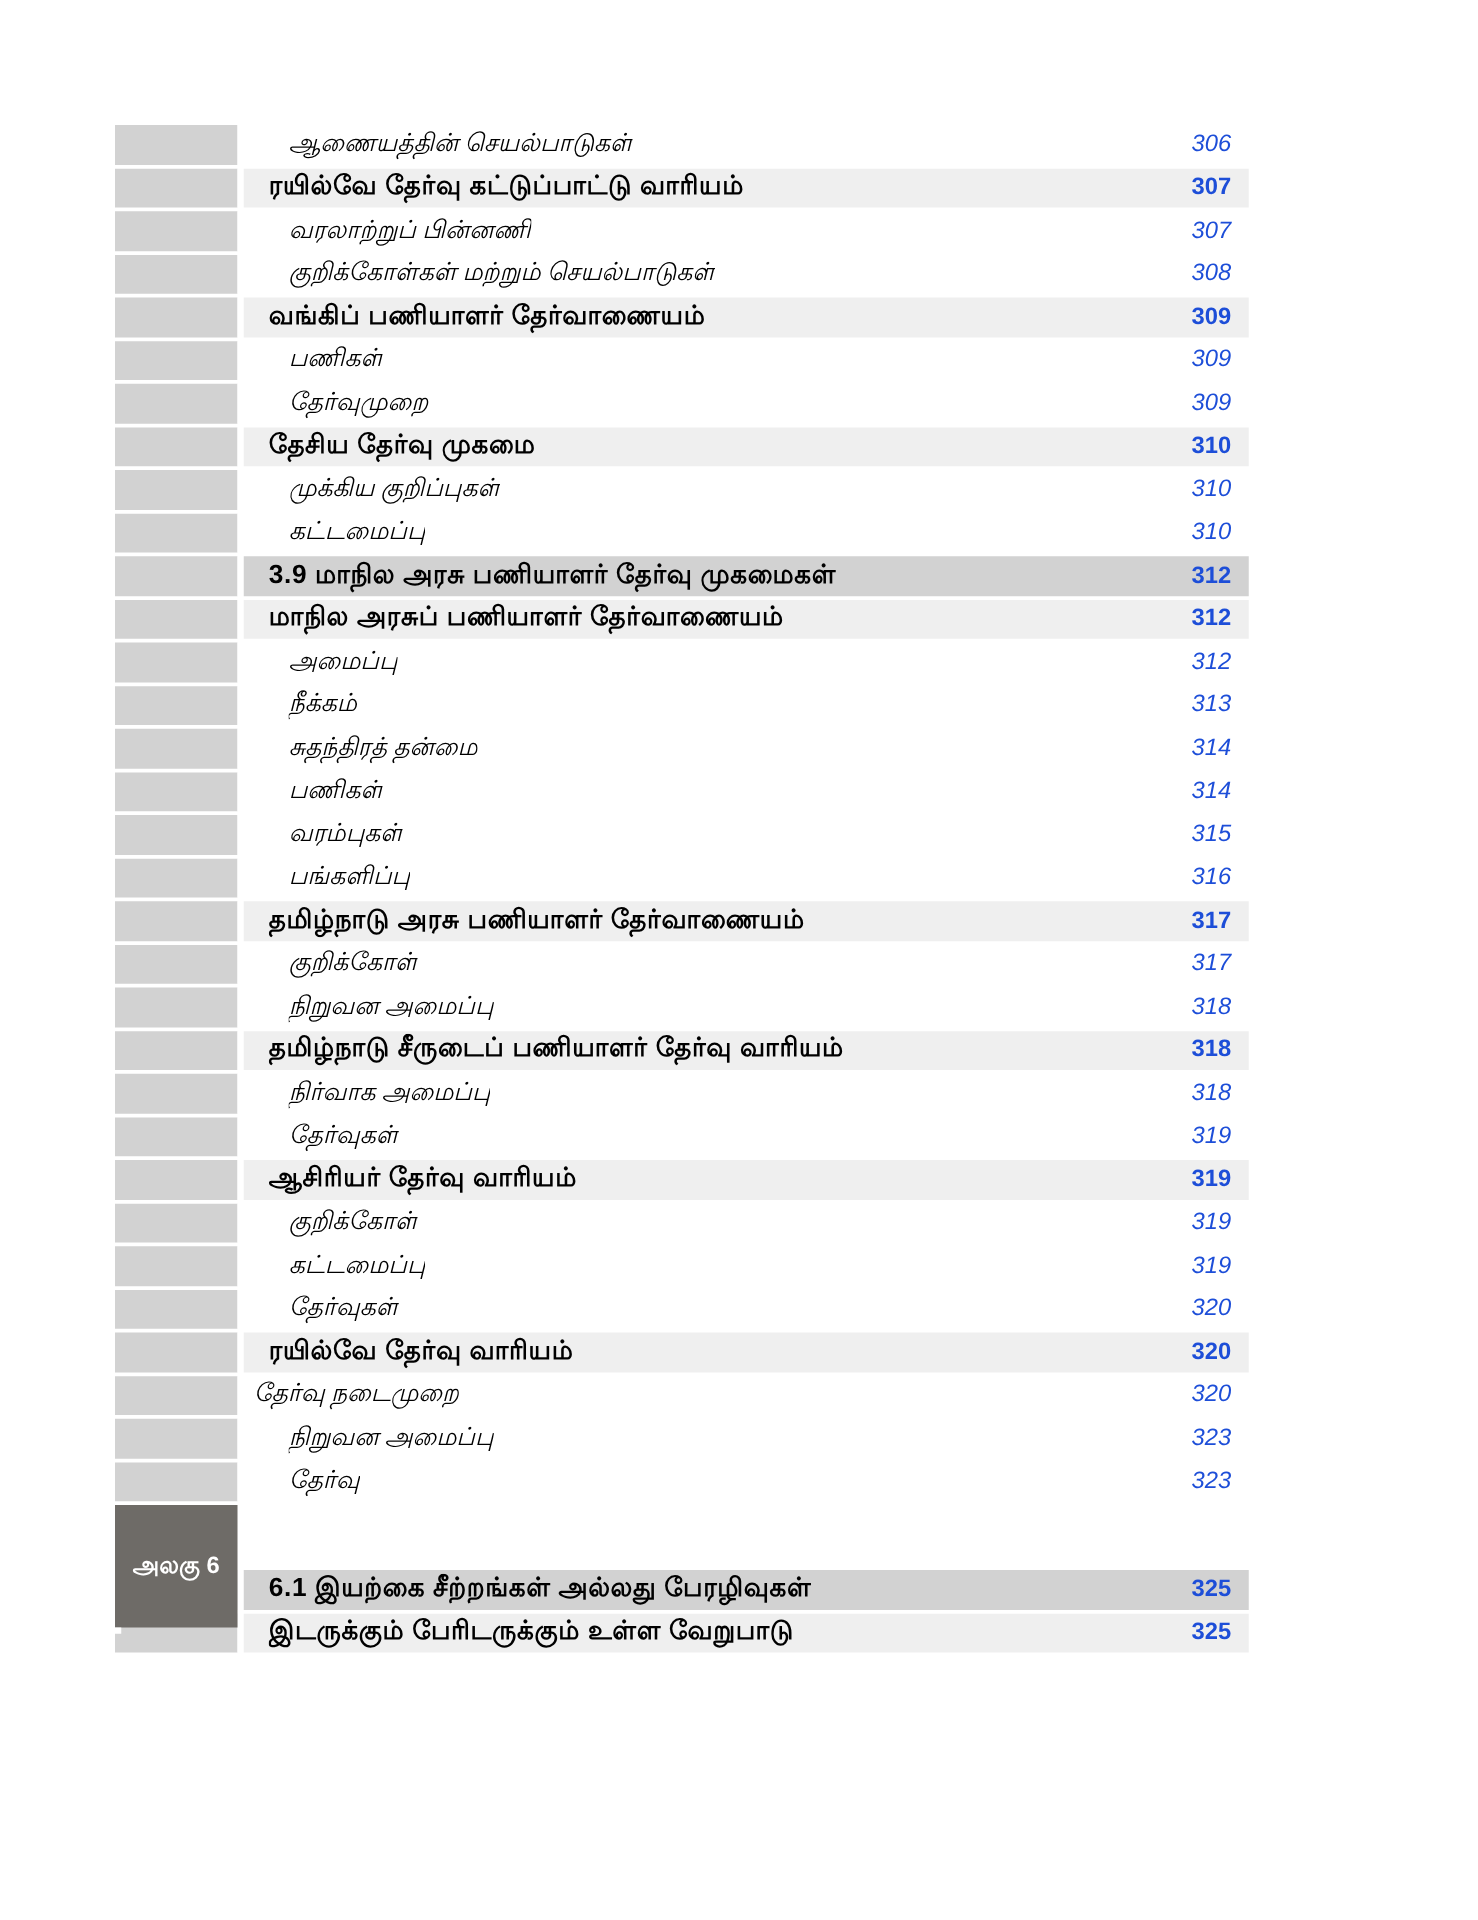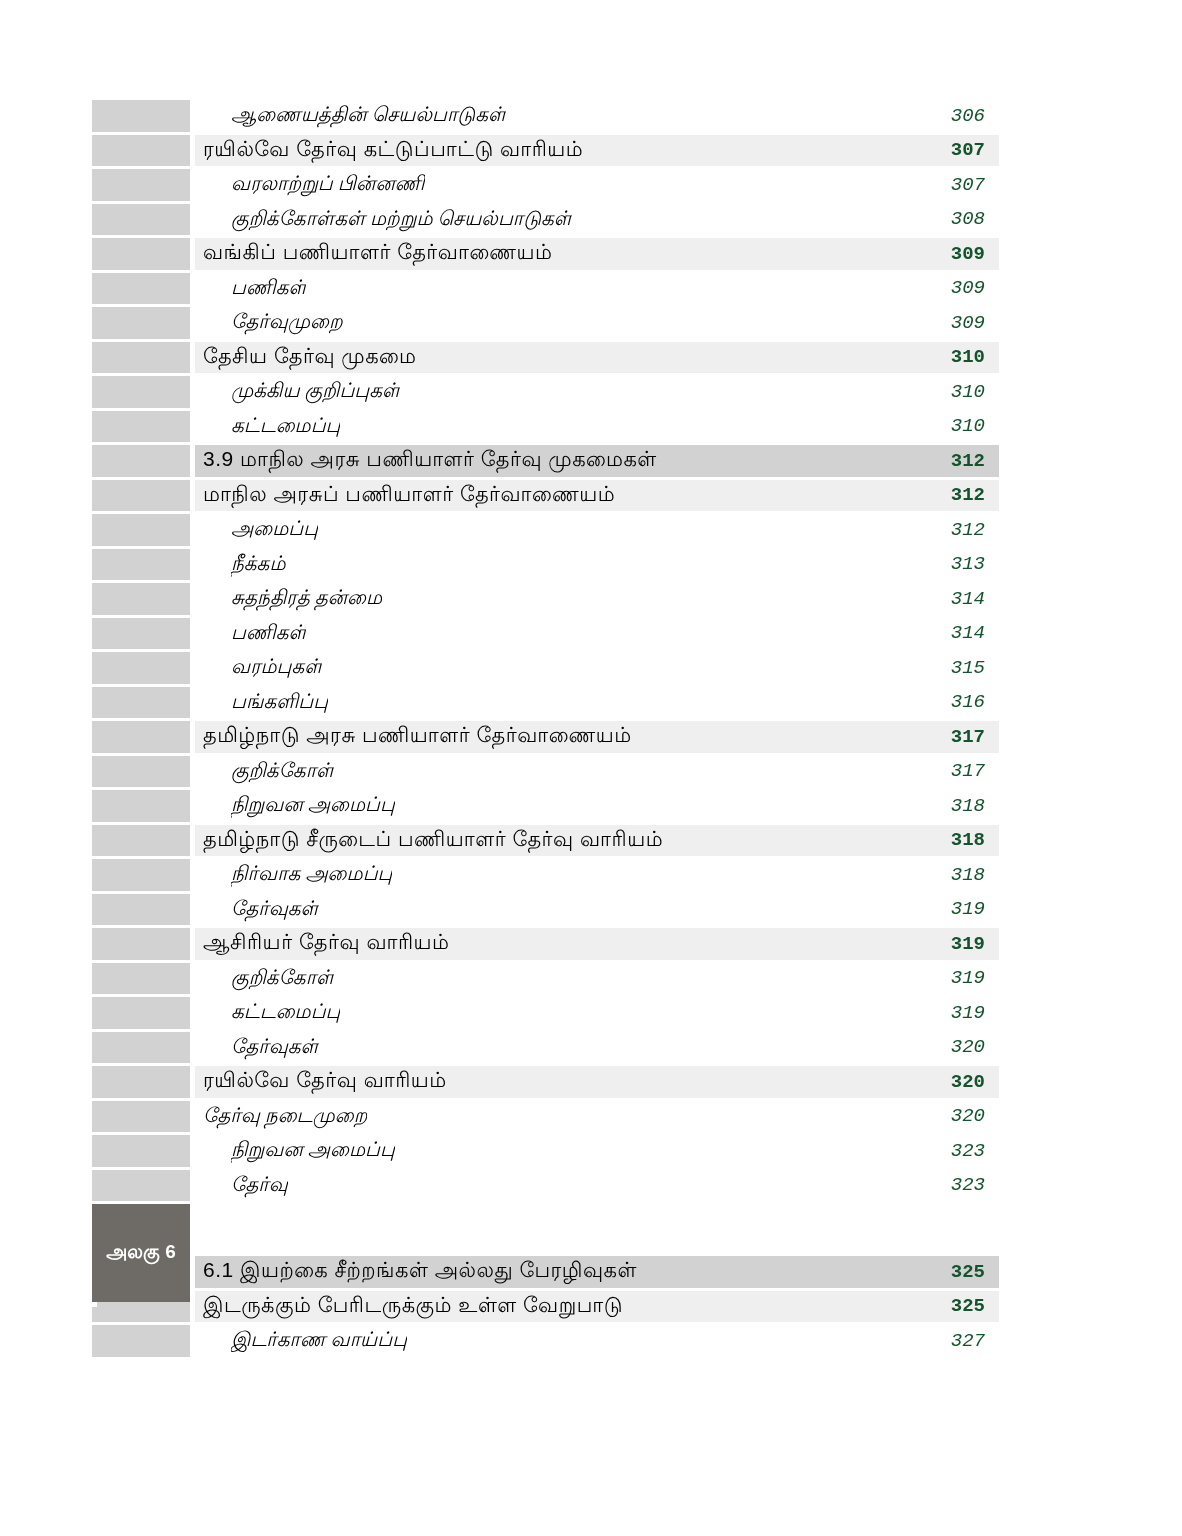--- a/index.html
+++ b/index.html
@@ -49,35 +49,36 @@
   .row.sub-flush .main  { background: #ffffff; }
 
   .label {
     font-size: 21px;
     color: #000000;
     white-space: nowrap;
     overflow: hidden;
   }
   .row.main-entry .label,
   .row.section .label {
-    font-weight: normal;
+    font-weight: bold;
     letter-spacing: 0.5px;
+    margin-left: 12px;
   }
   .row.sub .label,
   .row.sub-flush .label {
     font-family: "Liberation Serif", serif;
     font-style: italic;
     font-size: 20px;
   }
   .row.sub .main { padding-left: 36px; }
 
   .pagenum {
-    font-family: Liberation Mono, monospace;
+    font-family: Liberation Sans, sans-serif;
     font-size: 19px;
-    color: #14532d;
+    color: #1d4ed8;
     flex: 0 0 auto;
     margin-left: 12px;
   }
   .row.main-entry .pagenum,
   .row.section .pagenum { font-weight: bold; font-style: normal; }
   .row.sub .pagenum,
   .row.sub-flush .pagenum { font-style: italic; }
 
   
   .row.band {
@@ -392,21 +393,13 @@
       </div>
     </div>
     <div class="row main-entry">
       <div class="side"></div>
       <div class="gap"></div>
       <div class="main">
         <span class="label">இடருக்கும் பேரிடருக்கும் உள்ள வேறுபாடு</span>
         <span class="pagenum">325</span>
       </div>
     </div>
-    <div class="row sub">
-      <div class="side"></div>
-      <div class="gap"></div>
-      <div class="main">
-        <span class="label">இடர்காண வாய்ப்பு</span>
-        <span class="pagenum">327</span>
-      </div>
-    </div>
   </div>
 
 </body></html>

